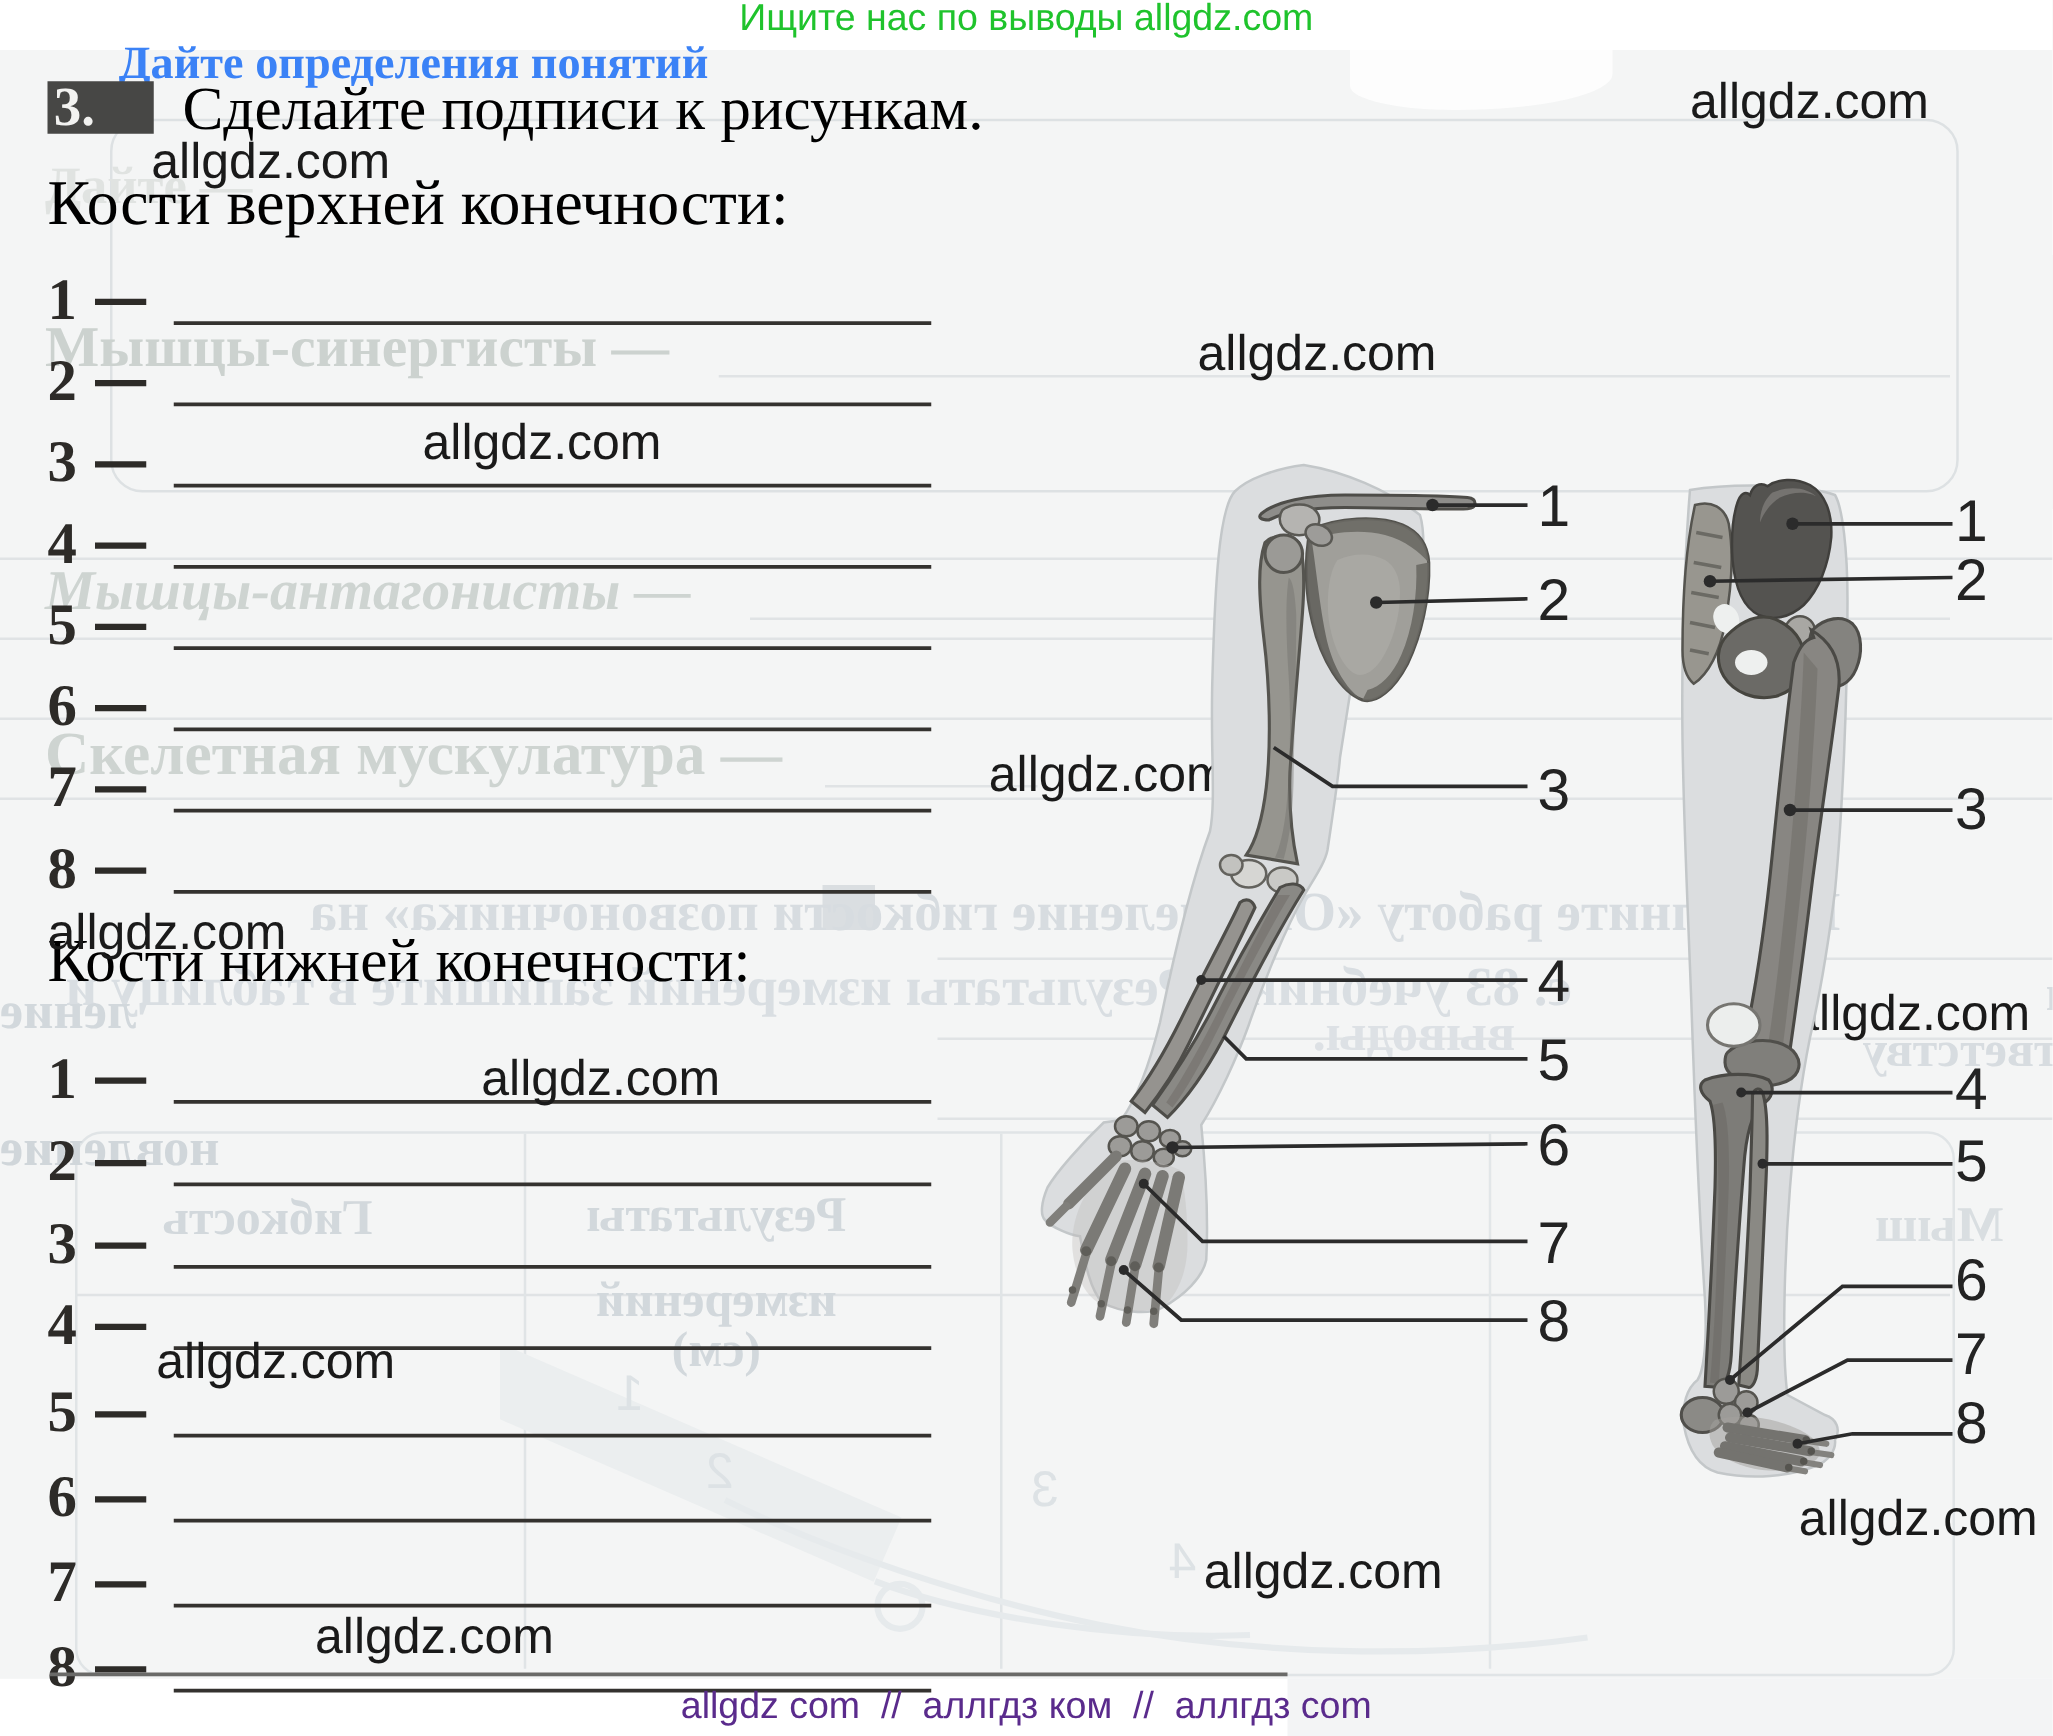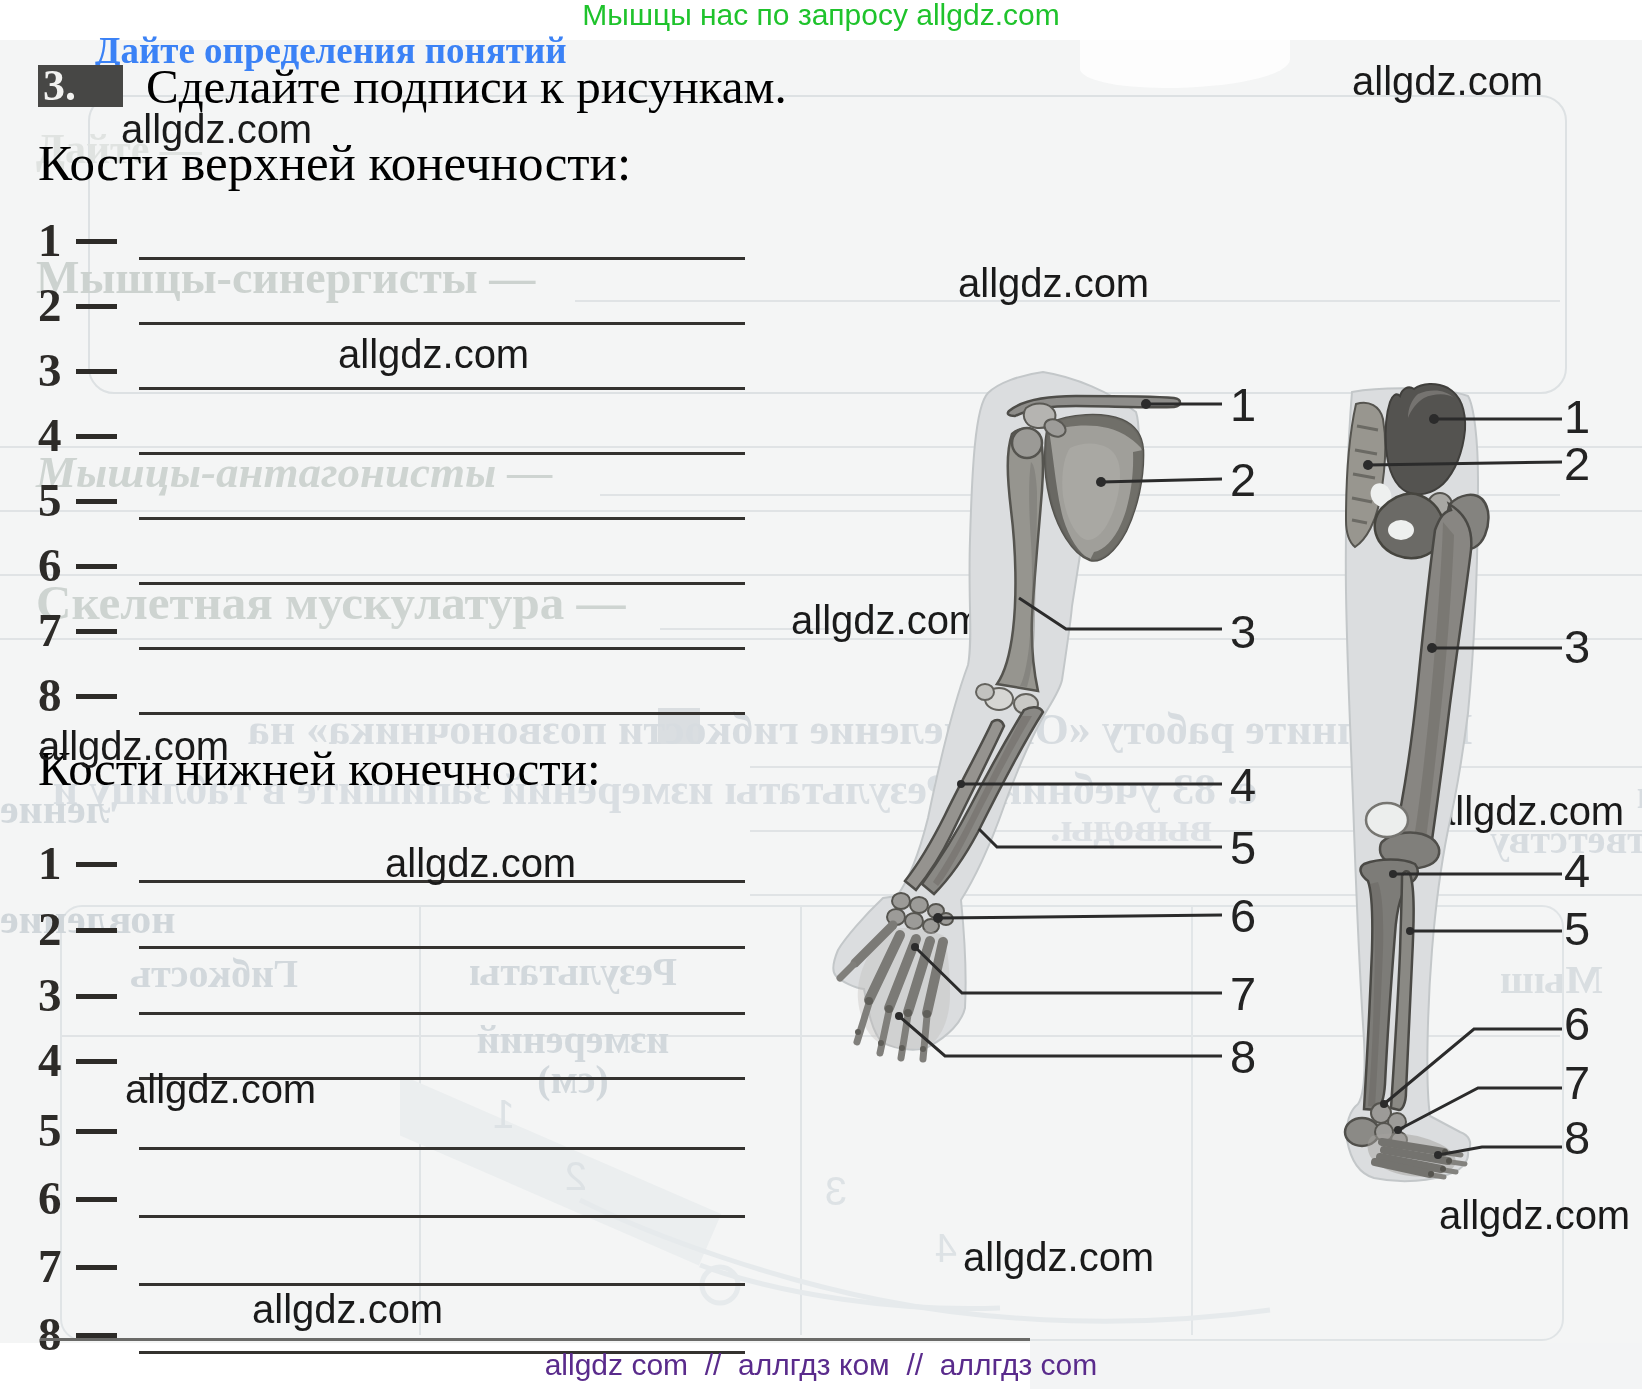--- a/index.html
+++ b/index.html
@@ -150,21 +150,21 @@
 <div class="abs wm" style="left:38px;top:726px;">allgdz.com</div>
 <div class="abs wm" style="left:385px;top:843px;">allgdz.com</div>
 <div class="abs wm" style="left:125px;top:1069px;">allgdz.com</div>
 <div class="abs wm" style="left:252px;top:1289px;">allgdz.com</div>
 <div class="abs wm" style="left:963px;top:1237px;">allgdz.com</div>
 <div class="abs wm" style="left:1433px;top:791px;">allgdz.com</div>
 <div class="abs wm" style="left:1439px;top:1195px;">allgdz.com</div>
 
 <div class="abs botedge"></div>
 
-<div class="abs" style="left:0;top:0px;width:1642px;text-align:center;font-size:30px;color:#1fc32c;line-height:1;">Мышцы нас по запросу allgdz.com</div>
+<div class="abs" style="left:0;top:0px;width:1642px;text-align:center;font-size:30px;color:#1fc32c;line-height:1;">Ищите нас по выводы allgdz.com</div>
 <div class="abs" style="left:0;top:1350px;width:1642px;text-align:center;font-size:30px;color:#5a2b8c;line-height:1;">allgdz com&nbsp; //&nbsp; аллгдз ком&nbsp; //&nbsp; аллгдз com</div>
 
 <svg id="arm" class="abs" style="left:820px;top:370px;" width="450" height="770" viewBox="820 370 450 770">
 
   <path d="M 1043,372 C 1020,375 998,383 988,393 C 975,406 972,470 970,540
            C 968,600 973,640 968,665 C 955,700 940,760 928,818
            C 917,862 905,885 897,896 L 883,898
            C 865,915 845,938 838,950 C 833,962 832,972 836,976
            C 842,982 855,988 864,989 C 868,1010 872,1032 882,1042
            C 900,1052 922,1051 930,1046 C 948,1036 962,1022 965,1008

